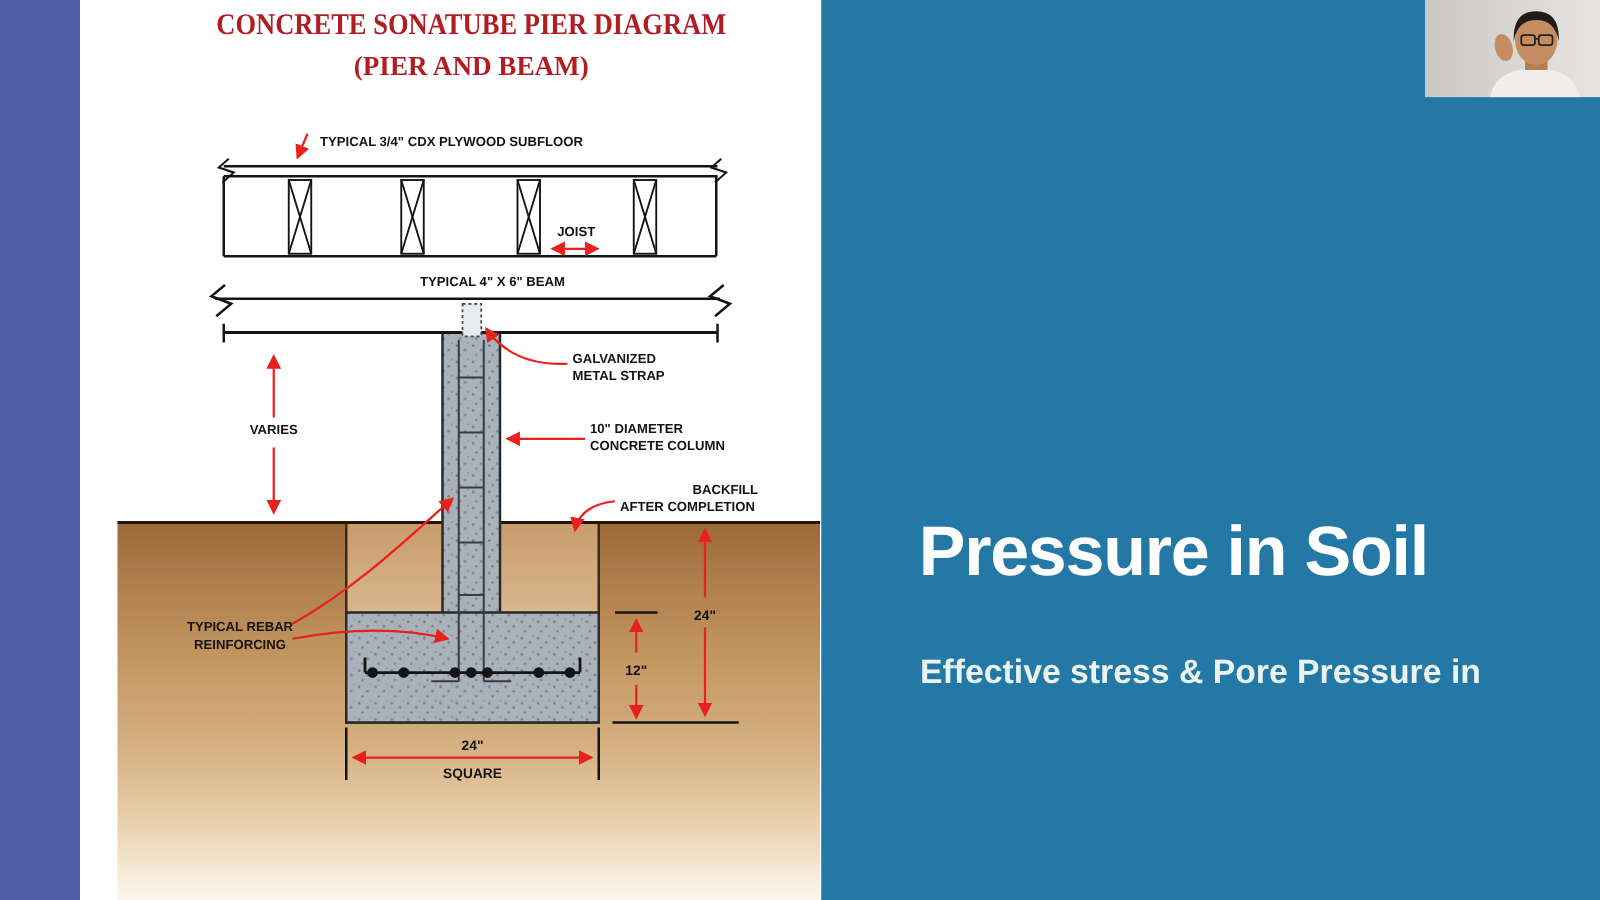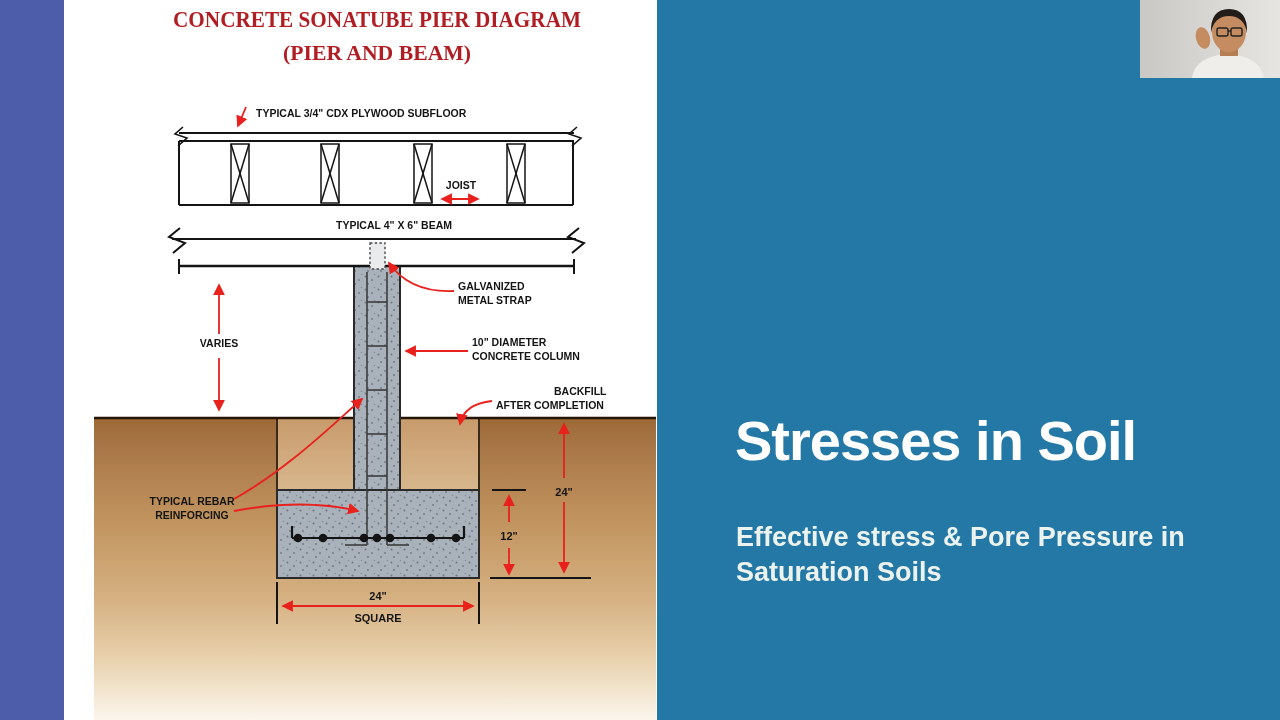--- a/index.html
+++ b/index.html
@@ -175,24 +175,23 @@
         <line x1="213" y1="582" x2="213" y2="624" stroke="#141414" stroke-width="2"></line>
         <line x1="415" y1="582" x2="415" y2="624" stroke="#141414" stroke-width="2"></line>
         <text class="dim" x="314" y="600" text-anchor="middle">24"</text>
         <line class="red" x1="219" y1="606" x2="409" y2="606" marker-start="url(#arrR)" marker-end="url(#arrR)"></line>
         <text class="dim" x="314" y="622" text-anchor="middle">SQUARE</text>
       </g>
     </svg>
   </div>
 
   <div class="title-panel">
-    <div class="slide-title">Stresses in Soil</div>
+    <div class="slide-title">Pressure in Soil</div>
     <div class="slide-subtitle">
       <span>Effective stress &amp; Pore Pressure in</span><br>
-      <span>Saturation Soils</span>
     </div>
   </div>
 
   <div class="webcam">
     <svg viewBox="0 0 140 78" width="140" height="78">
       <defs>
         <linearGradient id="wcGrad" x1="0" y1="0" x2="1" y2="0">
           <stop offset="0" stop-color="#c9c8c5"></stop>
           <stop offset="1" stop-color="#e6e5e2"></stop>
         </linearGradient>

